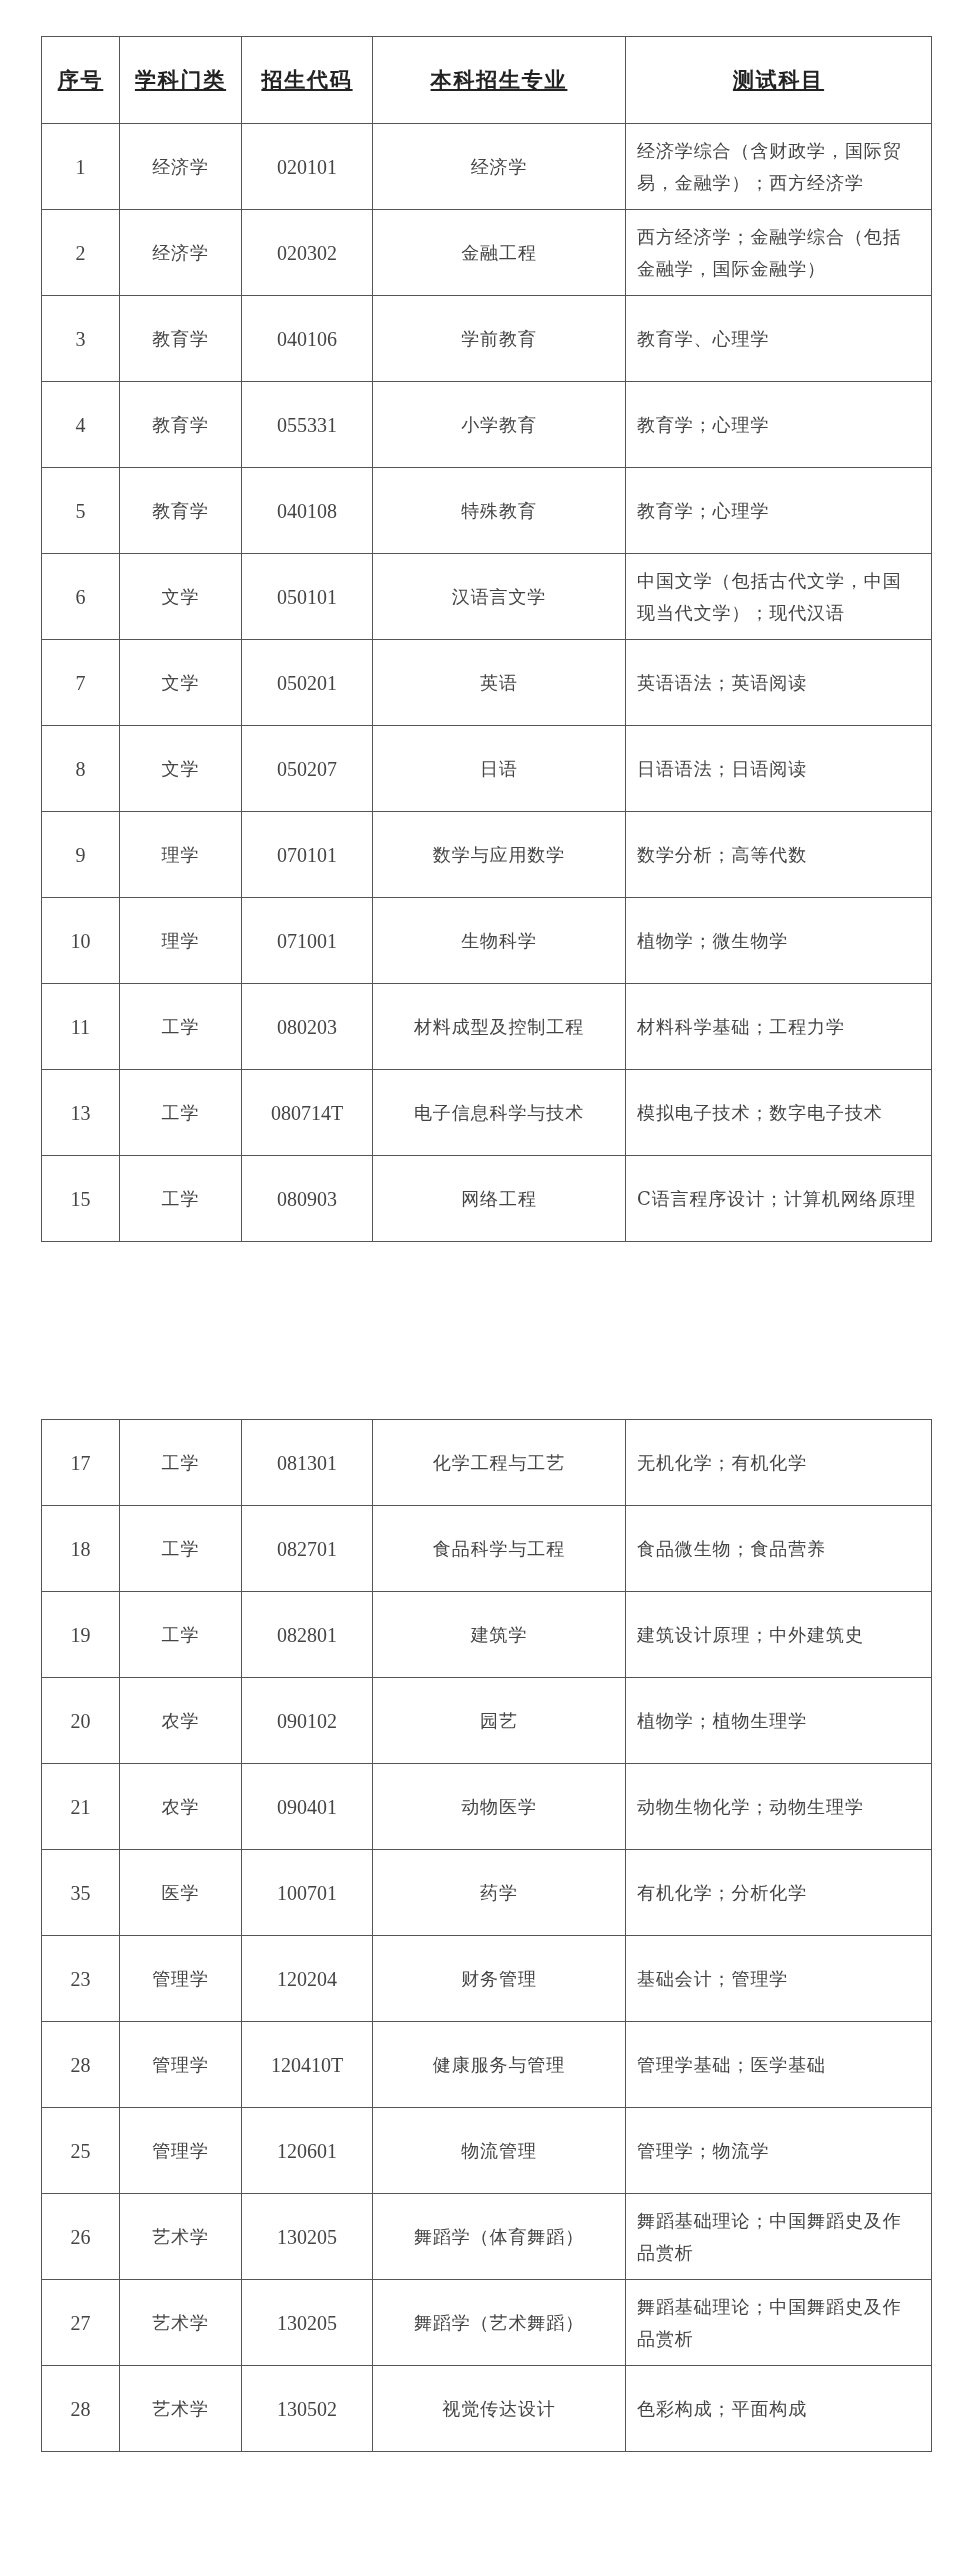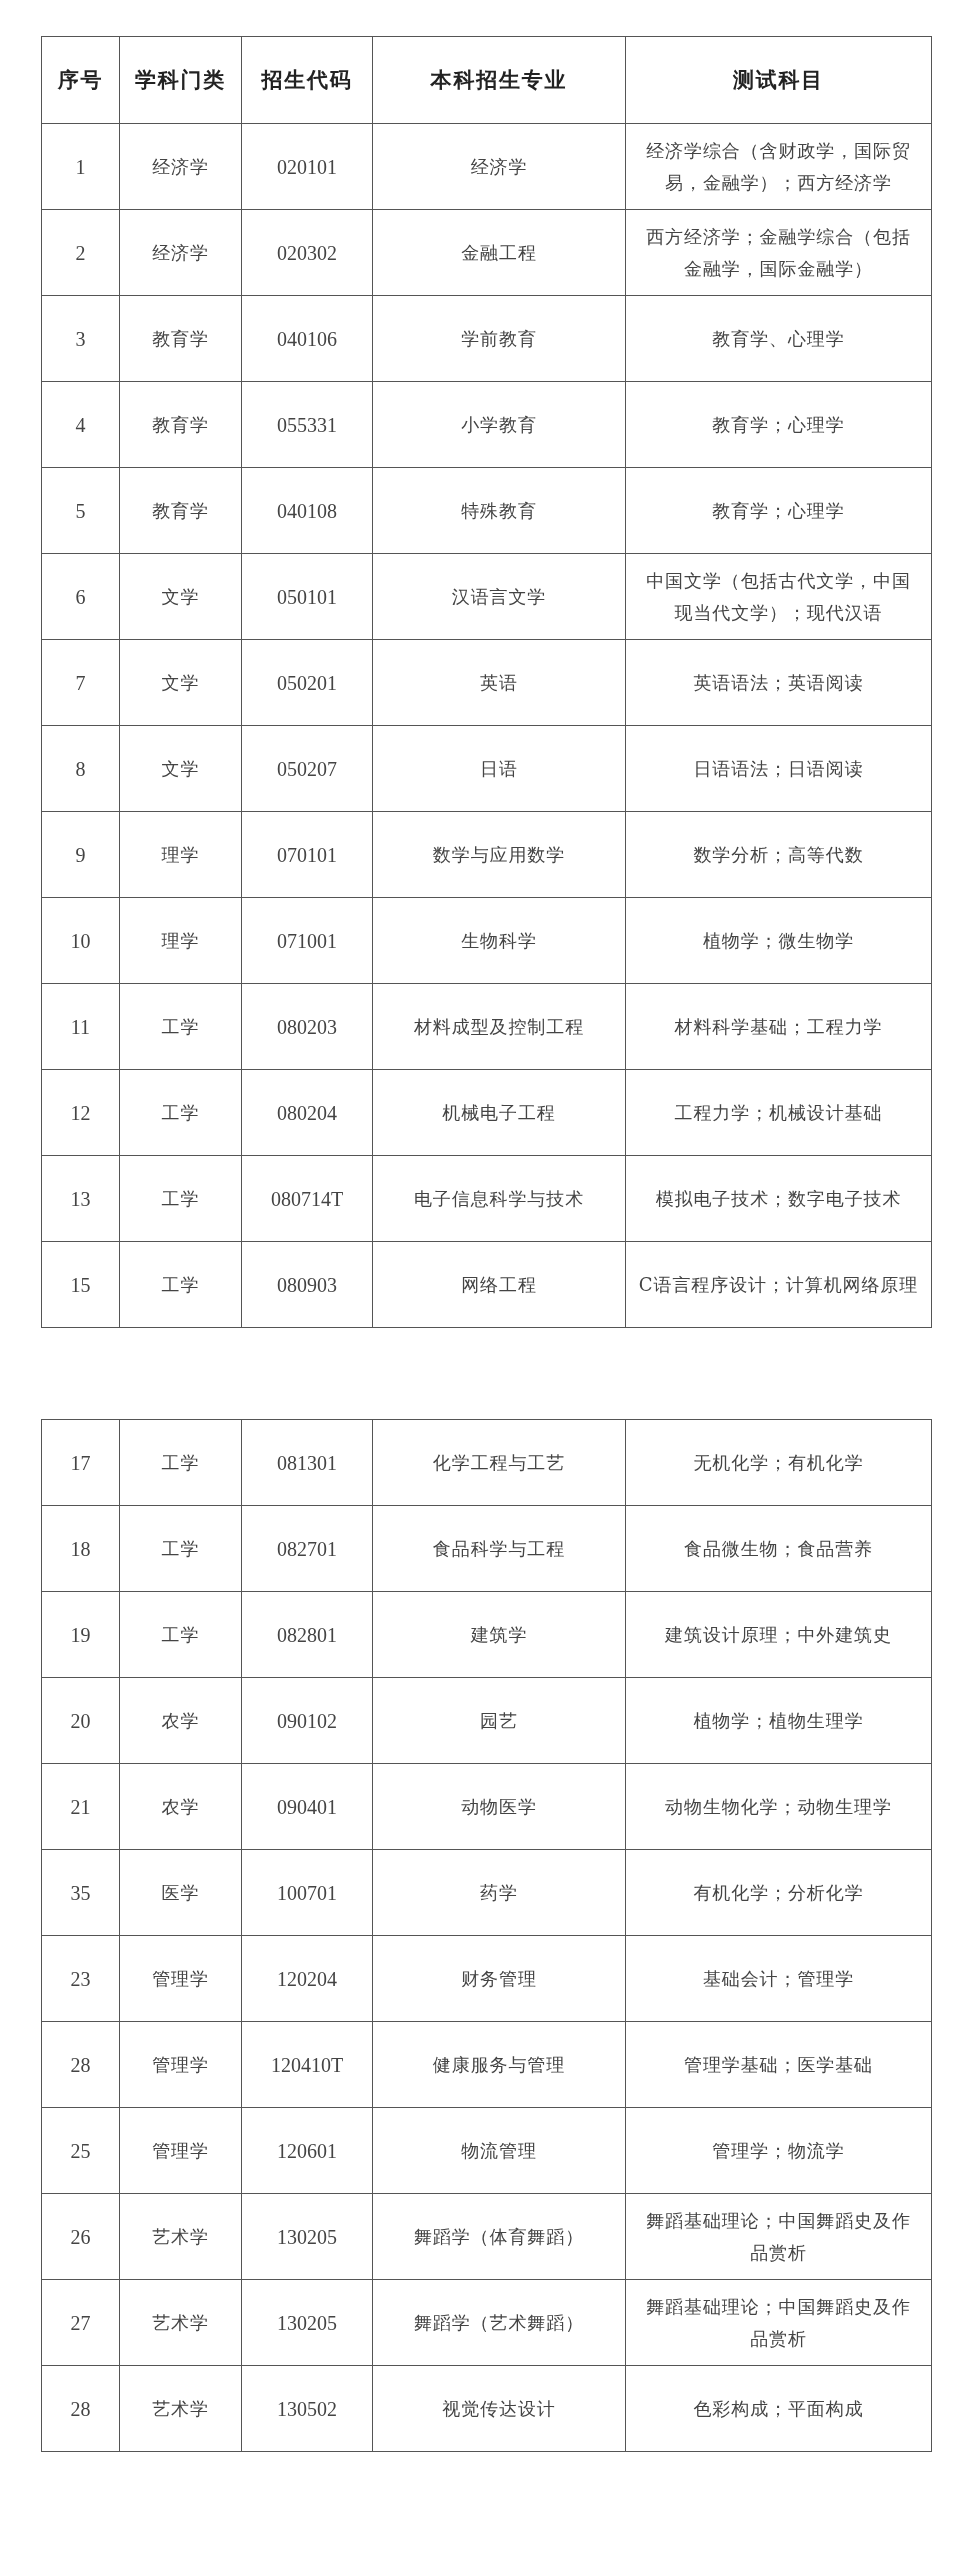--- a/index.html
+++ b/index.html
@@ -12,29 +12,30 @@
   .tbl td, .tbl th {
     border: 1.8px solid #555;
     text-align: center; vertical-align: middle;
     padding: 0 9px; box-sizing: border-box;
   }
   .tbl th {
     height: 87px;
     font-family: "DejaVu Sans", "Liberation Sans", sans-serif;
     font-weight: 600; font-size: 21px; color: #222;
     letter-spacing: 1.8px;
+    text-decoration: underline;
   }
   .tbl td {
     height: 86px;
     font-family: "DejaVu Serif", "Liberation Serif", serif;
     font-size: 18px; line-height: 32px; color: #444;
     letter-spacing: 0.9px;
   }
   .tbl td.num { font-family: "Liberation Serif", "DejaVu Serif", serif; font-size: 20px; letter-spacing: 0; }
-  .tbl td.subj { text-align: center; padding: 0 11px; }
+  .tbl td.subj { text-align: left; padding: 0 11px; }
   .part1 { top: 36px; }
   .part2 { top: 1419px; }
   col.c1 { width: 78px; } col.c2 { width: 122px; } col.c3 { width: 131px; }
   col.c4 { width: 253px; } col.c5 { width: 306px; }
 </style>
 </head>
 <body>
 
 <table class="tbl part1">
   <colgroup>
@@ -125,27 +126,20 @@
         <td class="subj">植物学；微生物学</td>
       </tr>
       <tr>
         <td class="num">11</td>
         <td>工学</td>
         <td class="num">080203</td>
         <td>材料成型及控制工程</td>
         <td class="subj">材料科学基础；工程力学</td>
       </tr>
       <tr>
-        <td class="num">12</td>
-        <td>工学</td>
-        <td class="num">080204</td>
-        <td>机械电子工程</td>
-        <td class="subj">工程力学；机械设计基础</td>
-      </tr>
-      <tr>
         <td class="num">13</td>
         <td>工学</td>
         <td class="num">080714T</td>
         <td>电子信息科学与技术</td>
         <td class="subj">模拟电子技术；数字电子技术</td>
       </tr>
       <tr>
         <td class="num">15</td>
         <td>工学</td>
         <td class="num">080903</td>

